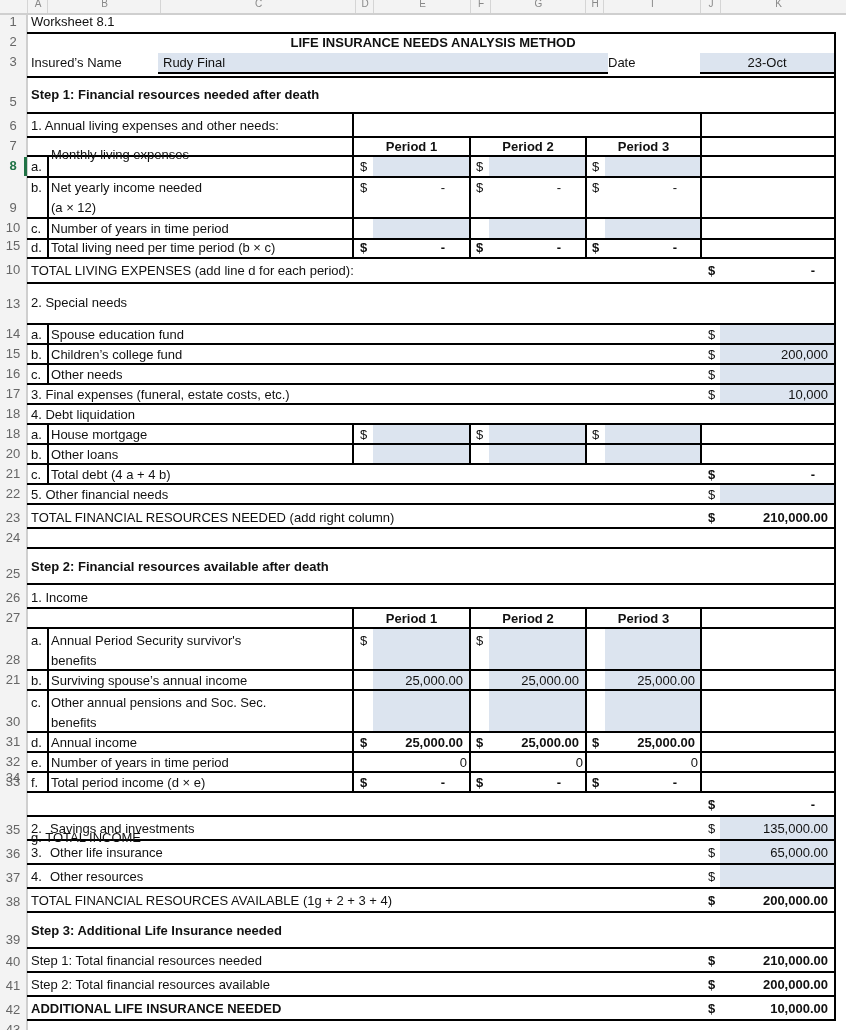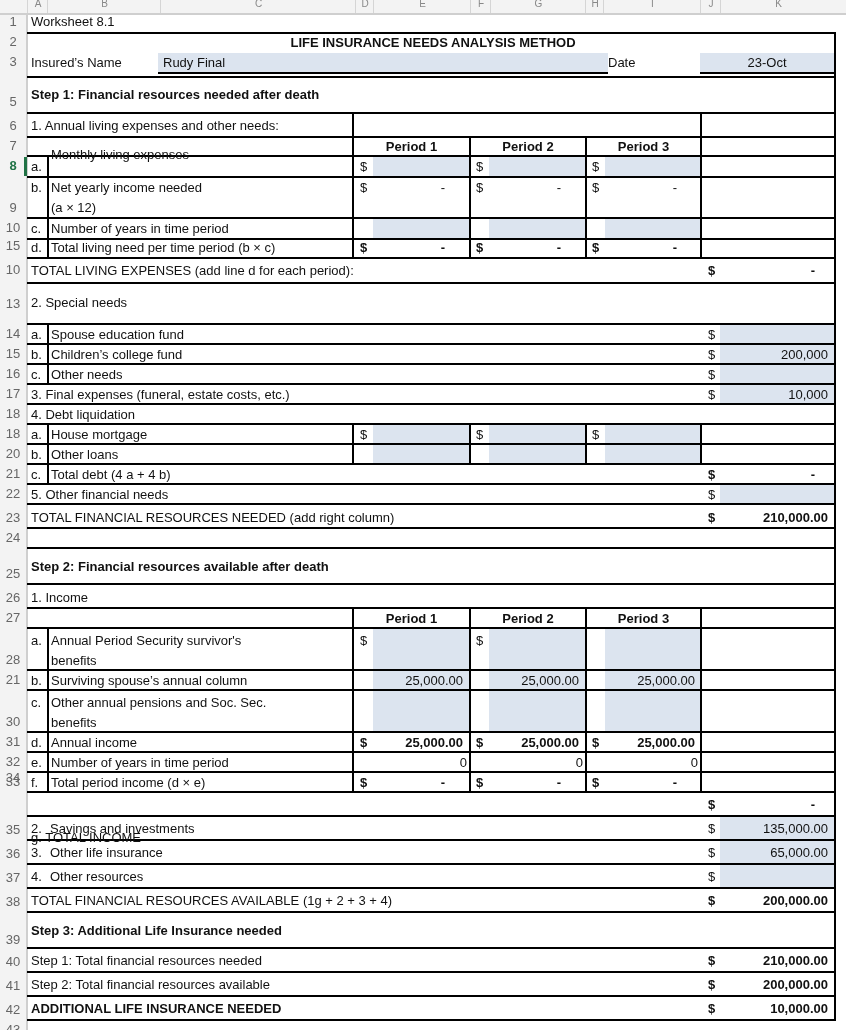--- a/index.html
+++ b/index.html
@@ -267,21 +267,21 @@
 <div class="t b ctr" style="left:471px;top:611px;width:114px">Period 2</div>
 <div class="t b ctr" style="left:587px;top:611px;width:113px">Period 3</div>
 
 <div class="t" style="left:31px;top:633px">a.</div>
 <div class="t" style="left:51px;top:633px">Annual Period Security survivor's</div>
 <div class="t" style="left:51px;top:653px">benefits</div>
 <div class="t" style="left:360px;top:633px">$</div>
 <div class="t" style="left:476px;top:633px">$</div>
 
 <div class="t" style="left:31px;top:673px">b.</div>
-<div class="t" style="left:51px;top:673px">Surviving spouse’s annual column</div>
+<div class="t" style="left:51px;top:673px">Surviving spouse’s annual income</div>
 <div class="t r" style="left:375px;top:673px;width:88px">25,000.00</div>
 <div class="t r" style="left:491px;top:673px;width:88px">25,000.00</div>
 <div class="t r" style="left:607px;top:673px;width:88px">25,000.00</div>
 
 <div class="t" style="left:31px;top:695px">c.</div>
 <div class="t" style="left:51px;top:695px">Other annual pensions and Soc. Sec.</div>
 <div class="t" style="left:51px;top:715px">benefits</div>
 
 <div class="t" style="left:31px;top:735px">d.</div>
 <div class="t" style="left:51px;top:735px">Annual income</div>

